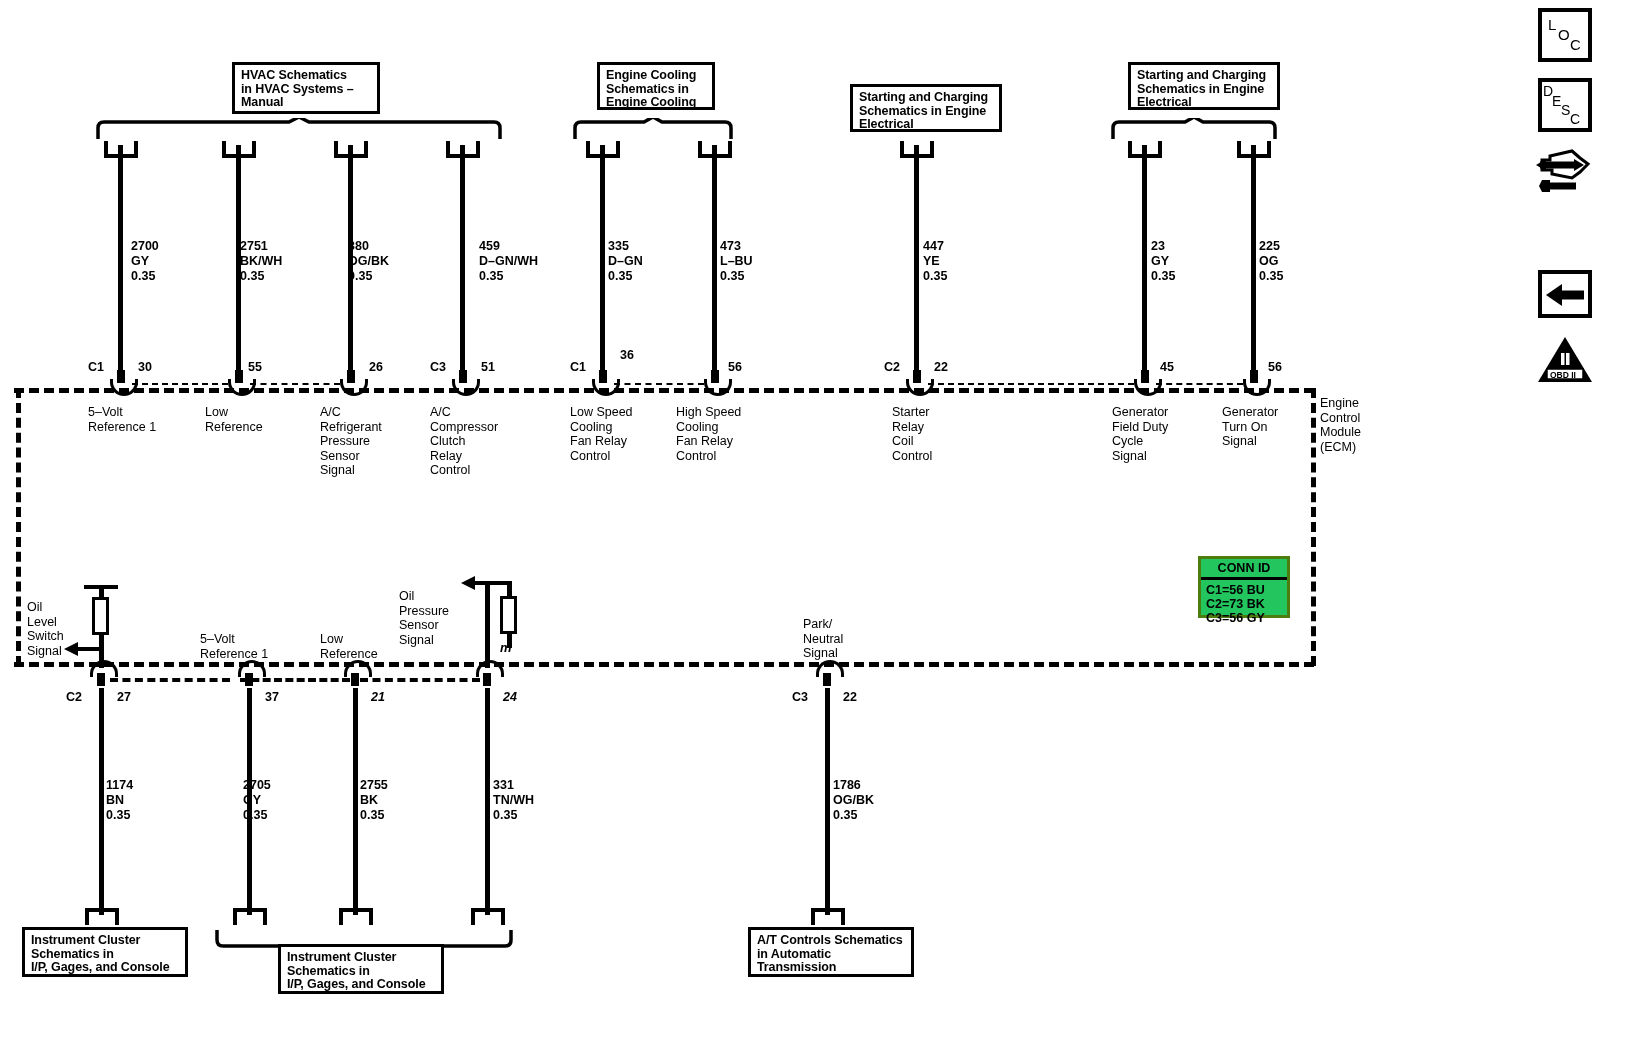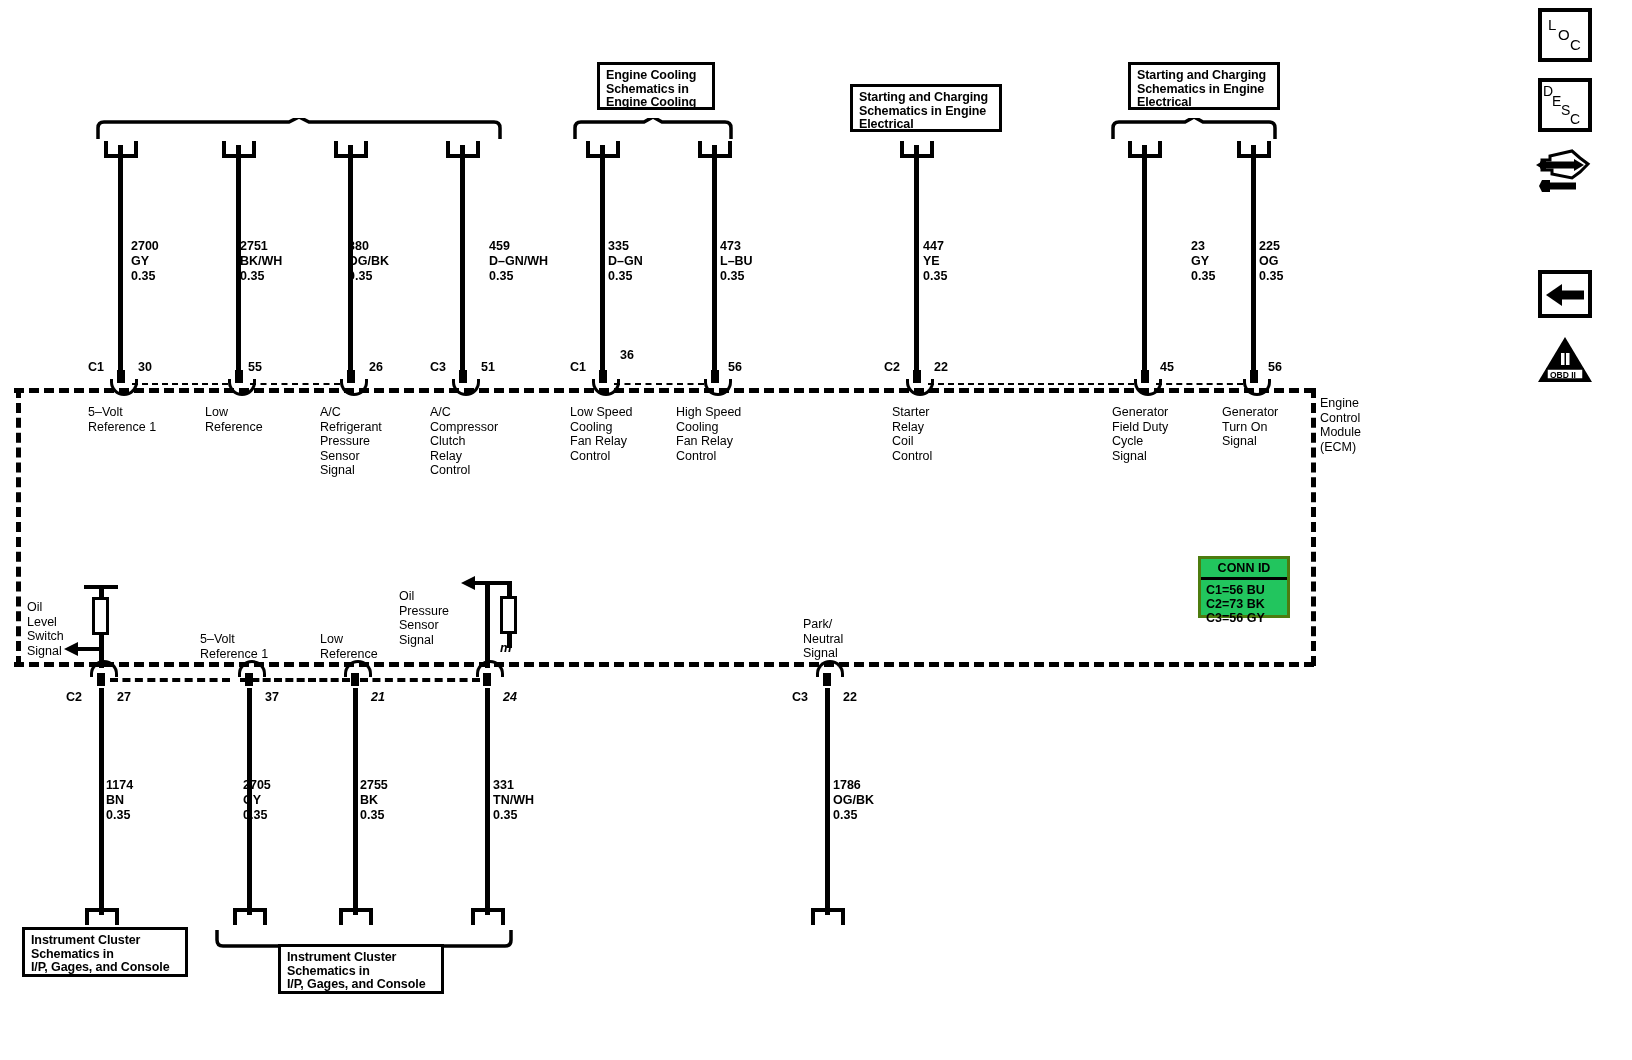--- a/index.html
+++ b/index.html
@@ -66,20 +66,21 @@
   
   .res{position:absolute;border:3px solid #000;background:#fff;box-sizing:border-box;}
 
   .gnd{position:absolute;font-size:13px;font-weight:bold;font-style:italic;}
 </style>
 </head>
 <body>
 
 <div id="page">
 
+  <div class="refbox" style="left:232px;top:62px;width:148px;height:52px;">HVAC Schematics<br>in HVAC Systems –<br>Manual</div>
 
   <div class="refbox" style="left:597px;top:62px;width:118px;height:48px;">Engine Cooling<br>Schematics in<br>Engine Cooling</div>
 
   <div class="refbox" style="left:850px;top:84px;width:152px;height:48px;">Starting and Charging<br>Schematics in Engine<br>Electrical</div>
 
   <div class="refbox" style="left:1128px;top:62px;width:152px;height:48px;">Starting and Charging<br>Schematics in Engine<br>Electrical</div>
 
   <svg class="brace" style="left:95px;top:118px;" width="408" height="22" viewBox="0 0 408 22">
     <path d="M3,21 L3,10 Q3,4 9,4 L194,4 L204,-1 L214,4 L399,4 Q405,4 405,10 L405,21" fill="none" stroke="#000" stroke-width="3.5"></path>
   </svg>
@@ -134,21 +135,21 @@
       <div class="arc"></div>
     </div>
   <div class="fname" style="left:320px;top:405px;">A/C<br>Refrigerant<br>Pressure<br>Sensor<br>Signal</div>
 
   <div class="staple" style="left:446px;top:141px;">
     <div class="lft"></div>
       <div class="rgt"></div>
       <div class="bar"></div>
   </div>
   <div class="vwire" style="left:460px;top:145px;height:227px;"></div>
-  <div class="wlabel" style="left:489px;top:239px;"><span>459</span><br><span>D–GN/WH</span><br><span>0.35</span></div>
+  <div class="wlabel" style="left:479px;top:239px;"><span>459</span><br><span>D–GN/WH</span><br><span>0.35</span></div>
   <div class="connid" style="left:430px;top:360px;">C3</div>
   <div class="pinnum" style="left:481px;top:360px;">51</div>
   <div class="term" style="left:452px;top:370px;">
       <div class="stub"></div>
       <div class="arc"></div>
     </div>
   <div class="fname" style="left:430px;top:405px;">A/C<br>Compressor<br>Clutch<br>Relay<br>Control</div>
 
   <div class="staple" style="left:586px;top:141px;">
     <div class="lft"></div>
@@ -193,21 +194,21 @@
       <div class="arc"></div>
     </div>
   <div class="fname" style="left:892px;top:405px;">Starter<br>Relay<br>Coil<br>Control</div>
 
   <div class="staple" style="left:1128px;top:141px;">
     <div class="lft"></div>
       <div class="rgt"></div>
       <div class="bar"></div>
   </div>
   <div class="vwire" style="left:1142px;top:145px;height:227px;"></div>
-  <div class="wlabel" style="left:1151px;top:239px;margin-left:40px;"><span>23</span><br><span>GY</span><br><span>0.35</span></div>
+  <div class="wlabel" style="left:1151px;top:239px;"><span>23</span><br><span>GY</span><br><span>0.35</span></div>
   <div class="pinnum" style="left:1160px;top:360px;">45</div>
   <div class="term" style="left:1134px;top:370px;">
       <div class="stub"></div>
       <div class="arc"></div>
     </div>
   <div class="fname" style="left:1112px;top:405px;">Generator<br>Field Duty<br>Cycle<br>Signal</div>
 
   <div class="staple" style="left:1237px;top:141px;">
     <div class="lft"></div>
       <div class="rgt"></div>
@@ -343,20 +344,21 @@
   </div>
 
   <svg class="brace" style="left:214px;top:928px;" width="300" height="24" viewBox="0 0 300 24">
     <path d="M3,2 L3,12 Q3,18 9,18 L140,18 L149,23 L158,18 L291,18 Q297,18 297,12 L297,2" fill="none" stroke="#000" stroke-width="3.5"></path>
   </svg>
 
   <div class="refbox" style="left:22px;top:927px;width:166px;height:50px;">Instrument Cluster<br>Schematics in<br>I/P, Gages, and Console</div>
 
   <div class="refbox" style="left:278px;top:944px;width:166px;height:50px;">Instrument Cluster<br>Schematics in<br>I/P, Gages, and Console</div>
 
+  <div class="refbox" style="left:748px;top:927px;width:166px;height:50px;">A/T Controls Schematics<br>in Automatic<br>Transmission</div>
 
   <div class="iconbox" style="left:1538px;top:8px;width:54px;height:54px;">
     <svg width="46" height="46" viewBox="0 0 46 46" style="display:block;margin:0 auto;">
       <text x="6" y="18" font-family="Liberation Sans, sans-serif" font-size="15" font-weight="normal" fill="#000">L</text>
       <text x="16" y="28" font-family="Liberation Sans, sans-serif" font-size="15" font-weight="normal" fill="#000">O</text>
       <text x="28" y="38" font-family="Liberation Sans, sans-serif" font-size="15" font-weight="normal" fill="#000">C</text>
     </svg>
   </div>
 
   <div class="iconbox" style="left:1538px;top:78px;width:54px;height:54px;">

